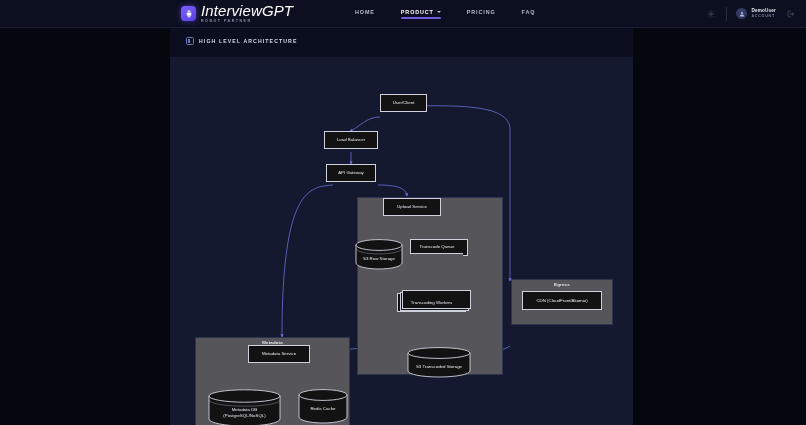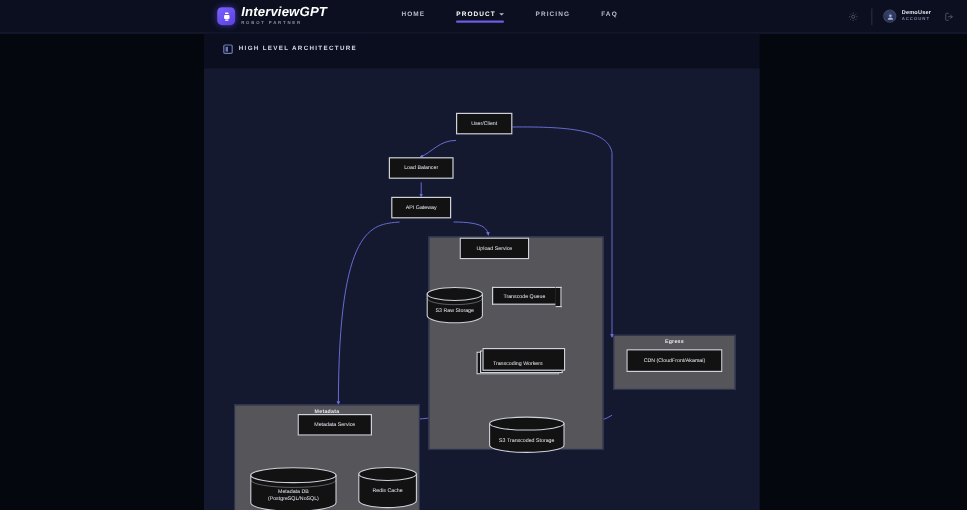--- a/index.html
+++ b/index.html
@@ -21,21 +21,21 @@
   .brand { display: flex; align-items: center; gap: 5px; margin-left: 181px; }
   .brand-logo {
     width: 15px; height: 15px; border-radius: 4px;
     background: linear-gradient(145deg,#7b61ff,#5b3fe0);
     display: flex; align-items: center; justify-content: center;
     box-shadow: 0 0 6px rgba(110,80,255,.55);
   }
   .brand-logo svg { display: block; }
   .brand-text { display: flex; flex-direction: column; justify-content: center; line-height: 1; }
   .brand-title {
-    font-size: 11px; font-weight: 700; font-style: italic; color: #ffffff;
+    font-size: 15px; font-weight: 400; font-style: italic; color: #ffffff;
     letter-spacing: .1px;
   }
   .brand-sub {
     font-size: 3.6px; font-weight: 700; color: #8b8fa8;
     letter-spacing: 1.5px; margin-top: 2px;
   }
 
   .nav { display: flex; align-items: center; gap: 26px; margin-left: 62px; }
   .nav-item {
     font-size: 5.4px; font-weight: 700; letter-spacing: .9px;

